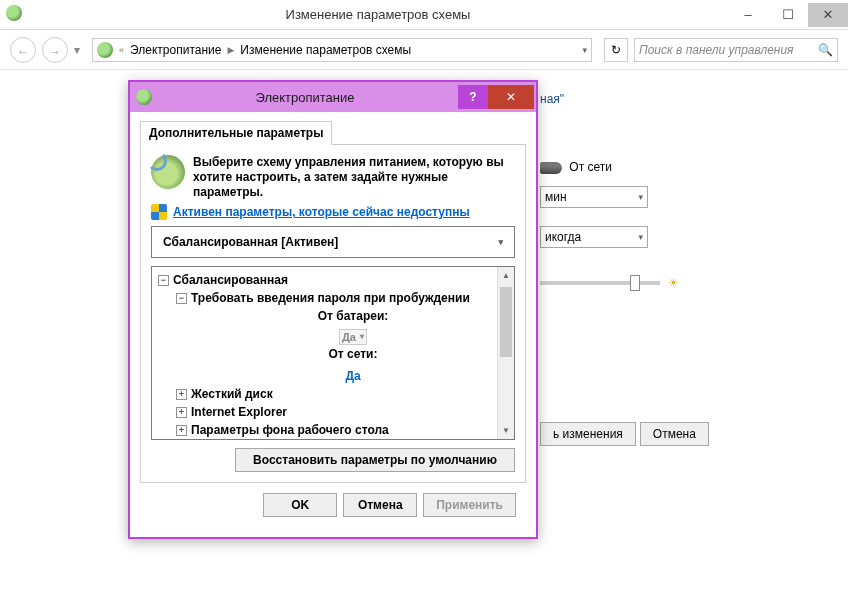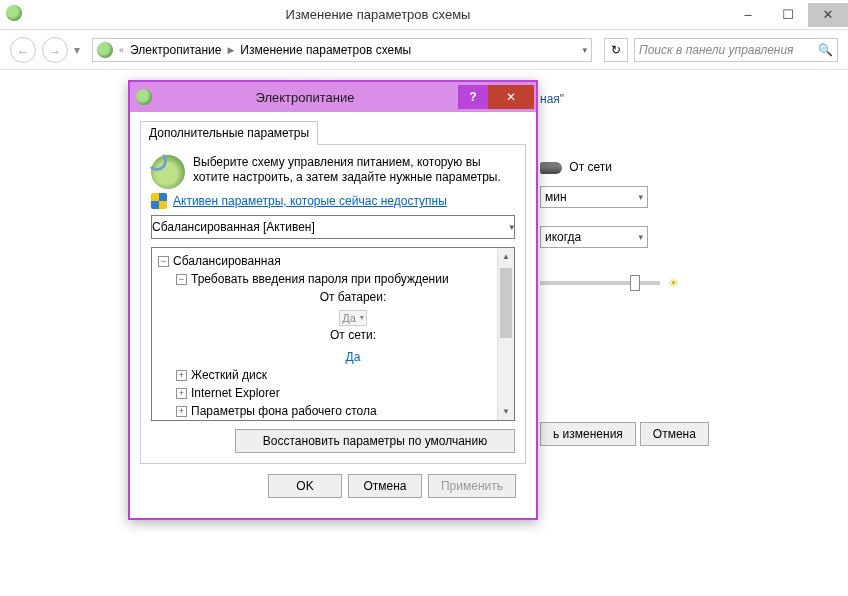--- a/index.html
+++ b/index.html
@@ -142,21 +142,21 @@
   background: #b845d8; color: #fff;
   display: flex; align-items: center; justify-content: center;
   font-weight: bold;
 }
 .dlg-titlebar .close-btn {
   width: 46px; height: 24px;
   background: #c14130; color: #fff;
   display: flex; align-items: center; justify-content: center;
   margin-right: 2px;
 }
-.dlg-body { padding: 8px 10px 10px; background: #fff; }
+.dlg-body { padding: 8px 10px 10px; background: #fff; font-weight: bold; }
 .tabhead {
   display: inline-block;
   border: 1px solid #ccc;
   border-bottom: 1px solid #fff;
   padding: 4px 8px;
   font-size: 12px;
   position: relative; top: 1px;
   background: #fff;
 }
 .tabpanel {
@@ -181,22 +181,22 @@
   width:16px; height:16px;
   background: conic-gradient(#2b7cd3 0 25%, #f2c811 25% 50%, #2b7cd3 50% 75%, #f2c811 75%);
   border-radius: 2px;
   display:inline-block;
 }
 .linklike { color: #0066cc; text-decoration: underline; cursor: pointer; }
 .plan-select {
   width: 100%; margin: 6px 0 8px 0;
 }
 .plan-select-inner {
-  border: 1px solid #7a7a7a; height: 24px;
-  display:flex; align-items:center; padding: 0 0;
+  border: 1px solid #7a7a7a; height: 32px;
+  display:flex; align-items:center; padding: 0 11px;
 }
 .plan-select-inner .chev { margin-left:auto; font-size:9px; color:#555;}
 .tree-wrap {
   border: 1px solid #7a7a7a; height: 174px;
   overflow: hidden;
   position: relative;
   background: #fff;
 }
 .tree {
   padding: 4px 2px;

